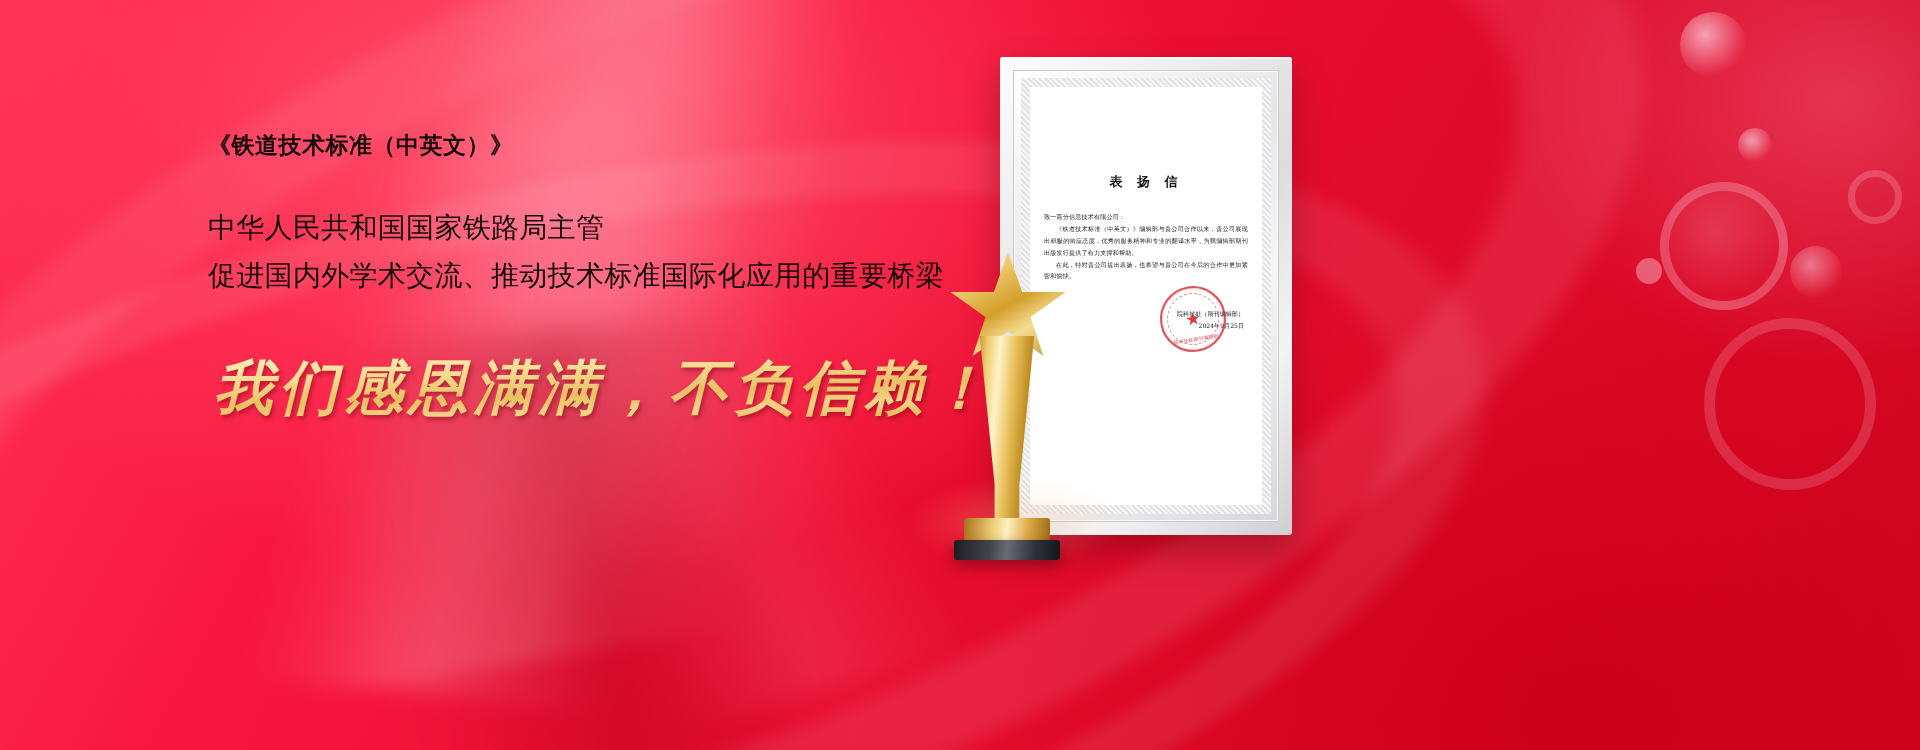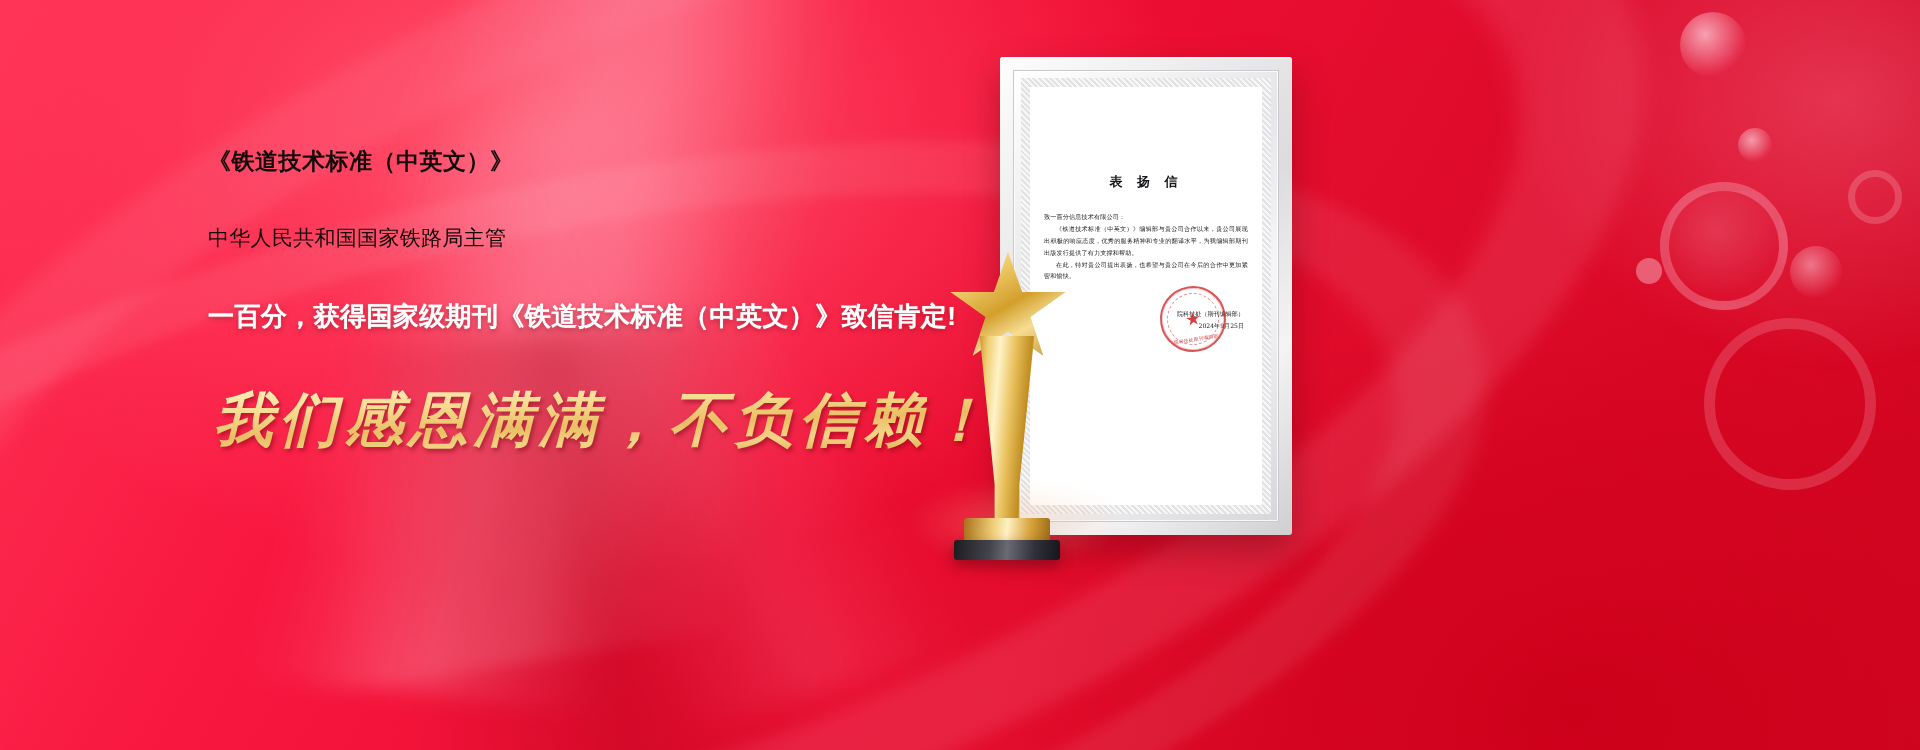--- a/index.html
+++ b/index.html
@@ -61,26 +61,26 @@
   .bokeh{position:absolute;border-radius:50%;pointer-events:none;}
   .bk1{left:1680px;top:12px;width:66px;height:66px;background:radial-gradient(circle at 38% 34%,rgba(255,215,225,.70),rgba(255,130,160,.14) 62%,rgba(255,120,150,0) 72%);}
   .bk2{left:1738px;top:128px;width:34px;height:34px;background:radial-gradient(circle at 40% 36%,rgba(255,225,232,.62),rgba(255,140,165,.10) 65%,rgba(255,120,150,0) 75%);}
   .bk3{left:1660px;top:182px;width:110px;height:110px;border:9px solid rgba(255,200,214,.30);background:radial-gradient(circle at 42% 38%,rgba(255,190,208,.18),rgba(255,140,165,0) 70%);}
   .bk4{left:1790px;top:246px;width:52px;height:52px;background:radial-gradient(circle at 40% 36%,rgba(255,220,228,.48),rgba(255,140,165,.08) 66%,rgba(255,120,150,0) 76%);}
   .bk5{left:1704px;top:318px;width:150px;height:150px;border:11px solid rgba(255,185,200,.22);}
   .bk6{left:1636px;top:258px;width:26px;height:26px;background:rgba(255,225,235,.38);}
   .bk7{left:1848px;top:170px;width:40px;height:40px;border:7px solid rgba(255,200,214,.24);}
 
   
-  .textblock{position:absolute;left:208px;top:148px;width:840px;}
+  .textblock{position:absolute;left:208px;top:132px;width:840px;}
   .t-journal{
     font-size:23px;font-weight:bold;color:#140a0a;letter-spacing:.5px;
     margin:0 0 44px 0;line-height:1.2;
   }
-  .t-sub{margin:0;font-size:21px;color:#150909;line-height:1.72;letter-spacing:.3px;}
+  .t-sub{margin:0;font-size:28px;color:#150909;line-height:1.72;letter-spacing:.3px;}
   .t-head{
     margin:44px 0 0 0;font-size:26px;font-weight:bold;color:#ffffff;
     letter-spacing:.4px;line-height:1.25;
     text-shadow:0 2px 5px rgba(120,0,15,.45), 0 0 1px rgba(255,255,255,.9);
   }
   .t-calli{
     margin:56px 0 0 6px;font-size:59px;font-weight:bold;
     font-family:"DejaVu Serif","Liberation Serif",serif;
     font-style:italic;letter-spacing:6px;line-height:1.1;
     background:linear-gradient(178deg,#fff0bd 0%,#f7dd94 26%,#e9bf63 54%,#f3d487 74%,#d9a840 100%);
@@ -195,22 +195,22 @@
   <div class="bokeh bk3"></div>
   <div class="bokeh bk4"></div>
   <div class="bokeh bk5"></div>
   <div class="bokeh bk6"></div>
   <div class="bokeh bk7"></div>
 
   <div class="textblock">
     <p class="t-journal">《铁道技术标准（中英文）》</p>
 
     <p class="t-sub">中华人民共和国国家铁路局主管</p>
-
-    <p class="t-head">一百分，获得国家级期刊《铁道技术标准（中英文）》致信肯定!</p>
+    <p class="t-sub">促进国内外学术交流、推动技术标准国际化应用的重要桥梁</p>
+
 
     <p class="t-calli">我们感恩满满，不负信赖！</p>
   </div>
 
   <div class="frame">
     <div class="frame-bevel">
       <div class="frame-inner">
         <div class="cert">
           <div class="cert-title">表 扬 信</div>
           <p class="cert-p">致一百分信息技术有限公司：</p>

